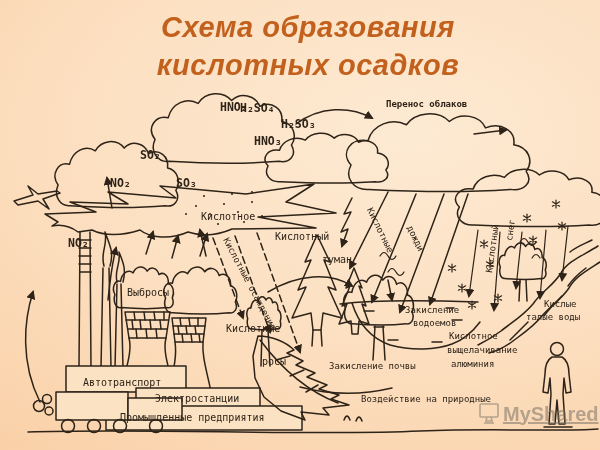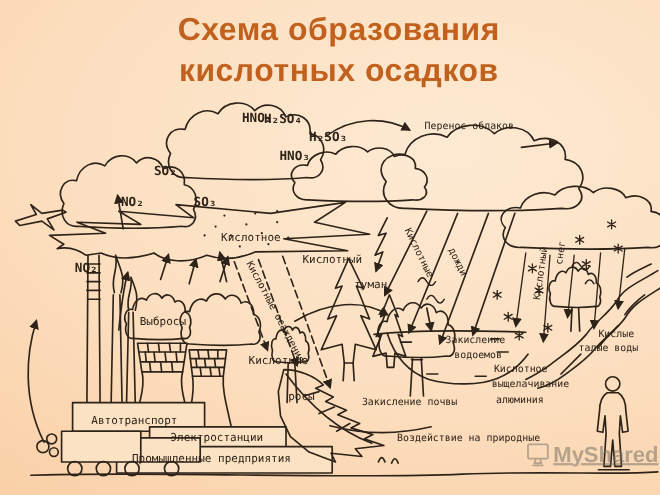--- a/index.html
+++ b/index.html
@@ -3,21 +3,21 @@
 <meta charset="utf-8">
 <style>
   html,body{margin:0;padding:0;}
   .slide{
     position:relative;width:600px;height:450px;overflow:hidden;
     background:radial-gradient(120% 100% at 68% 30%, #fdead3 0%, #fcdfc0 48%, #f9cda2 100%);
     font-family:"DejaVu Sans Mono", monospace;
   }
   .title{
     position:absolute;top:8px;left:0;right:0;text-align:center;
-    font-family:"Liberation Sans", sans-serif;font-weight:bold;
+    font-family:"Liberation Sans", sans-serif;font-style:italic;font-weight:bold;
     font-size:29px;line-height:1.32;color:#c2611d;letter-spacing:0.5px;padding-left:16px;
   }
   svg.draw{position:absolute;left:0;top:0;}
   .lbl{
     position:absolute;font-size:9px;color:#2e2318;white-space:nowrap;
     font-family:"DejaVu Sans Mono", monospace;
   }
   .lbl.s10{font-size:10px;}
   .chem{
     position:absolute;font-size:11.5px;font-weight:bold;color:#2e2318;white-space:nowrap;
@@ -223,21 +223,21 @@
 
   <div class="chem" style="left:28px;top:236px;">NO₂</div>
   <div class="chem" style="left:70px;top:176px;">NO₂</div>
   <div class="chem" style="left:100px;top:148px;">SO₂</div>
   <div class="chem" style="left:136px;top:176px;">SO₃</div>
   <div class="chem" style="left:162px;top:100px;margin-left:18px;">HNO₂</div>
   <div class="chem" style="left:200px;top:101px;">H₂SO₄</div>
   <div class="chem" style="left:241px;top:117px;">H₂SO₃</div>
   <div class="chem" style="left:214px;top:134px;">HNO₃</div>
 
-  <div class="lbl" style="left:386px;top:110px;">Перенос облаков</div>
+  <div class="lbl" style="left:386px;top:99px;font-weight:bold;">Перенос облаков</div>
   <div class="lbl s10" style="left:127px;top:287px;">Выбросы</div>
   <div class="lbl s10" style="left:201px;top:211px;">Кислотное</div>
   <div class="lbl rot" style="left:230px;top:236px;transform:rotate(62deg);">Кислотные осаждения</div>
   <div class="lbl s10" style="left:275px;top:231px;">Кислотный</div>
   <div class="lbl s10" style="left:322px;top:254px;">туман</div>
   <div class="lbl rot" style="left:374px;top:206px;transform:rotate(64deg);">Кислотные</div>
   <div class="lbl rot" style="left:414px;top:224px;transform:rotate(64deg);">дожди</div>
   <div class="lbl rot" style="left:484px;top:272px;transform:rotate(-82deg);">Кислотный</div>
   <div class="lbl rot" style="left:504px;top:240px;transform:rotate(-82deg);">снег</div>
   <div class="lbl s10" style="left:226px;top:323px;">Кислотные</div>

